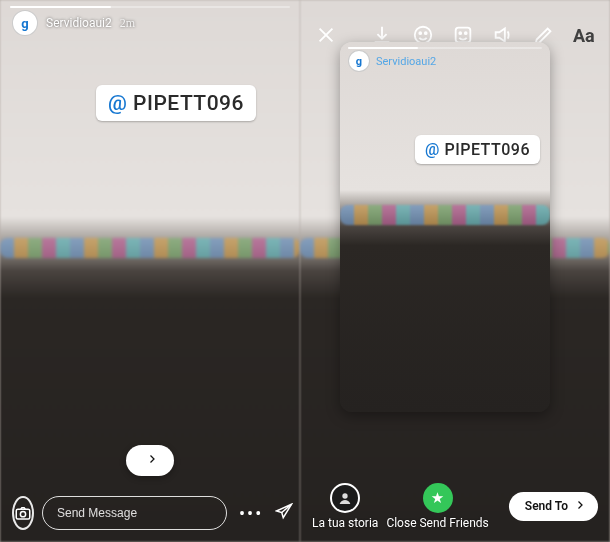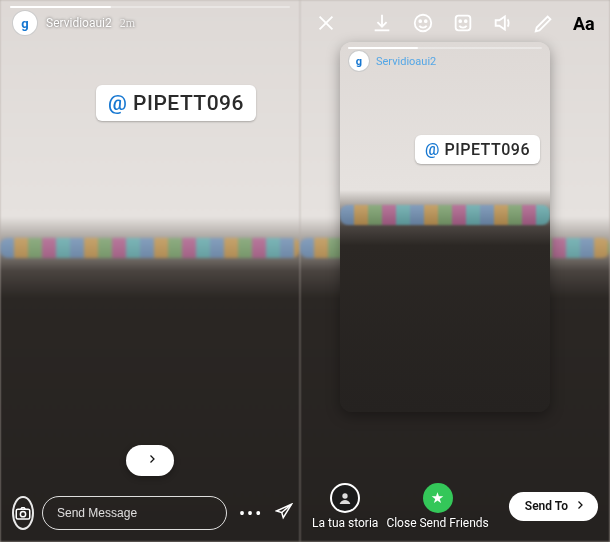--- a/index.html
+++ b/index.html
@@ -106,24 +106,24 @@
       border:1.5px solid rgba(255,255,255,.85);
       background:transparent; color:#7f1d1d;
       padding:0 14px; font-size:12px;
     }
     .msg-input::placeholder{ color:rgba(255,255,255,.85); }
     .more-dots{ color:#fff; font-size:18px; letter-spacing:2px; padding:0 4px;}
     .send-plane{ color:#fff; }
 
     
     .editor-top{
-      position:absolute; top:0; left:0; right:0;
+      position:absolute; top:12px; left:0; right:0;
       display:flex; align-items:center; gap:16px;
       padding:10px 14px;
-      color:#000000;
+      color:#404040;
     }
     .editor-top .spacer{ flex:1; }
     .tool{ width:26px; height:26px; display:flex; align-items:center; justify-content:center; }
     .tool svg{ width:22px; height:22px; stroke:#fff; stroke-width:2; fill:none; }
     .tool-text{ font-weight:700; font-size:18px; }
 
     
     .repost-card{
       position:absolute;
       top:42px; left:40px;

